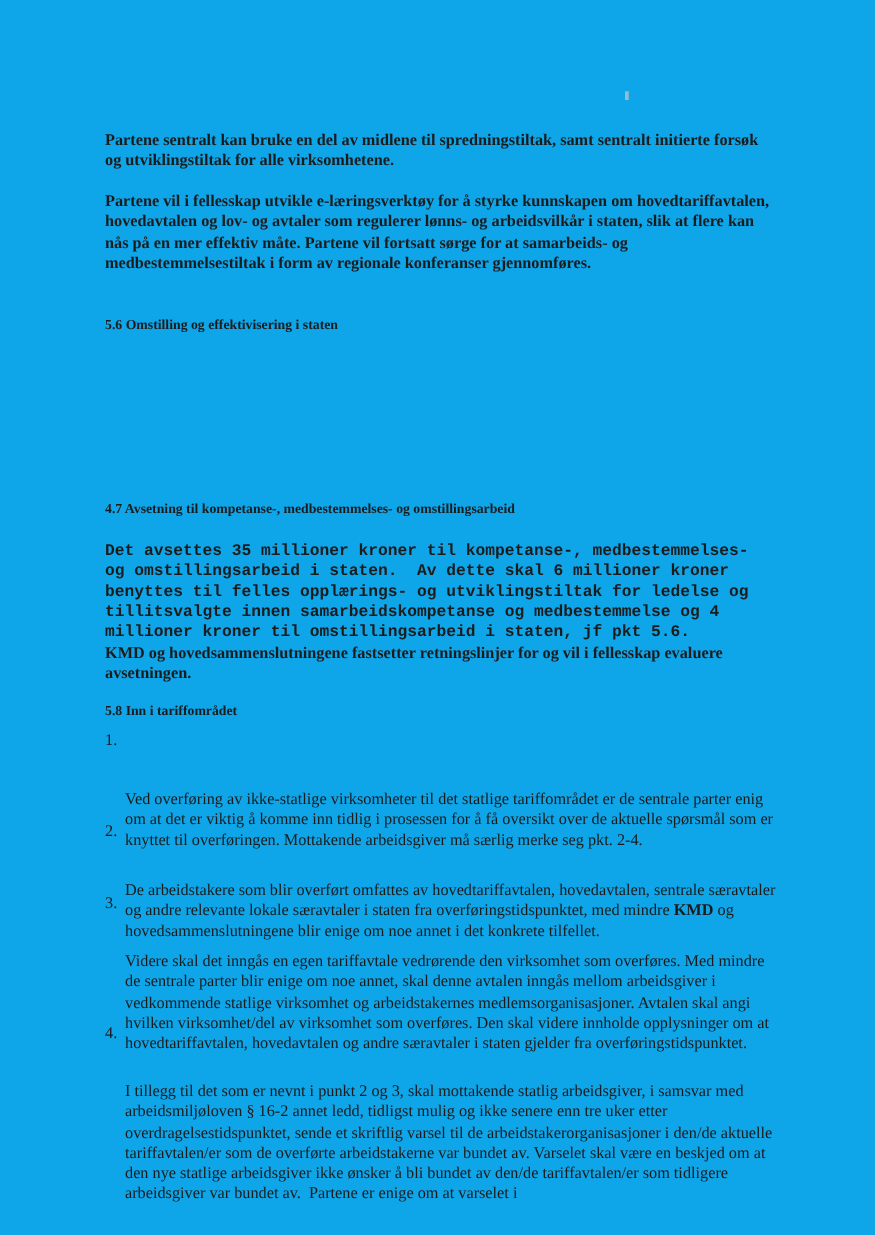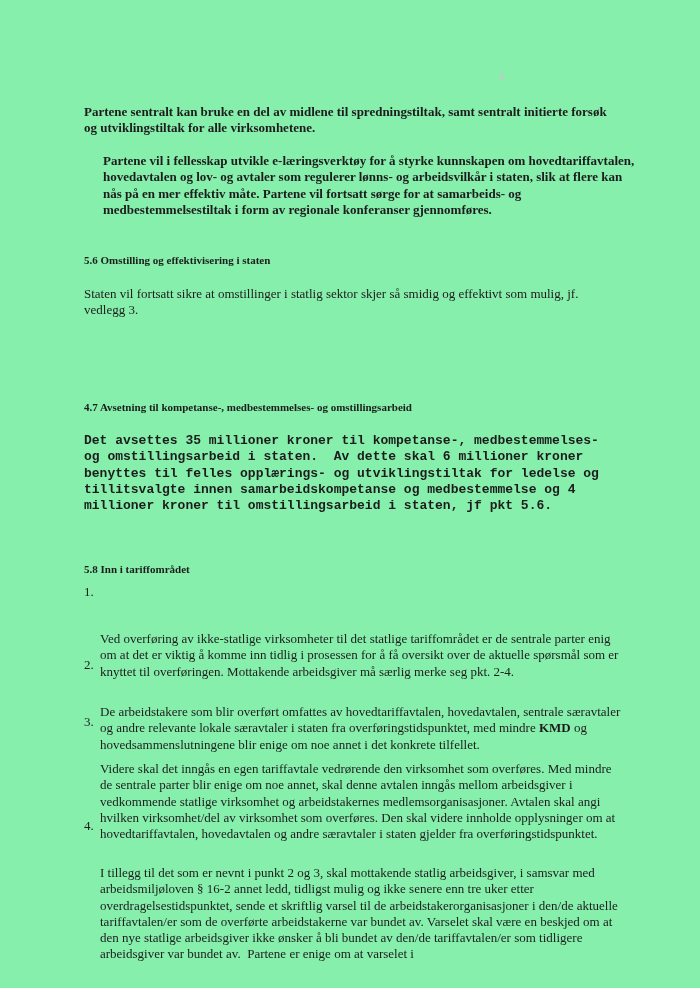--- a/index.html
+++ b/index.html
@@ -4,21 +4,21 @@
 <style>
   html, body {
     margin: 0;
     padding: 0;
     background: #ffffff;
   }
   .page {
     position: relative;
     width: 700px;
     height: 988px;
-    background: #86efac;
+    background: #0ea5e9;
     overflow: hidden;
     font-family: "Liberation Serif", "DejaVu Serif", serif;
     color: #1c1c1c;
   }
   .block {
     position: absolute;
     left: 84px;
     width: 538px;
     font-size: 13px;
     line-height: 16.3px;
@@ -45,21 +45,21 @@
     position: absolute;
     left: 500px;
     top: 73px;
     width: 3px;
     height: 7px;
     background: #c8c8c8;
     opacity: 0.7;
   }
   
   #intro-p1 { top: 104px; }
-  #intro-p2 { top: 153px; margin-left: 19px; }
+  #intro-p2 { top: 153px; }
   #h-56     { top: 252px; }
   #s56-p1   { top: 286px; }
   #s56-p2   { top: 335px; }
   #h-57     { top: 399px; }
   #s57-p1   { top: 433px; font-family: Liberation Mono, monospace; }
   #s57-p2   { top: 514px; }
   #h-58     { top: 561px; font-family: Liberation Serif, serif; }
   #s58-i1   { top: 584px; }
   #s58-i2   { top: 657px; }
   #s58-i3   { top: 714px; }
@@ -71,27 +71,27 @@
 <div class="page">
 
   <div class="artifact"></div>
 
   <div id="intro-p1" class="block bold">Partene sentralt kan bruke en del av midlene til spredningstiltak, samt sentralt initierte forsøk og utviklingstiltak for alle virksomhetene.</div>
 
   <div id="intro-p2" class="block bold">Partene vil i fellesskap utvikle e-læringsverktøy for å styrke kunnskapen om hovedtariffavtalen, hovedavtalen og lov- og avtaler som regulerer lønns- og arbeidsvilkår i staten, slik at flere kan nås på en mer effektiv måte. Partene vil fortsatt sørge for at samarbeids- og medbestemmelsestiltak i form av regionale konferanser gjennomføres.</div>
 
   <div id="h-56" class="block heading">5.6 Omstilling og effektivisering i staten</div>
 
-  <div id="s56-p1" class="block">Staten vil fortsatt sikre at omstillinger i statlig sektor skjer så smidig og effektivt som mulig, jf. vedlegg 3.</div>
 
 
   <div id="h-57" class="block heading">4.7 Avsetning til kompetanse-, medbestemmelses- og omstillingsarbeid</div>
 
   <div id="s57-p1" class="block bold">Det avsettes 35 millioner kroner til kompetanse-, medbestemmelses- og omstillingsarbeid i staten.  Av dette skal 6 millioner kroner benyttes til felles opplærings- og utviklingstiltak for ledelse og tillitsvalgte innen samarbeidskompetanse og medbestemmelse og 4 millioner kroner til omstillingsarbeid i staten, jf pkt 5.6.</div>
 
+  <div id="s57-p2" class="block bold">KMD og hovedsammenslutningene fastsetter retningslinjer for og vil i fellesskap evaluere avsetningen.</div>
 
   <div id="h-58" class="block heading">5.8 Inn i tariffområdet</div>
 
   <div id="s58-i1" class="block list-item">
     <span class="list-num">1.</span>
     <span class="list-text">Ved overføring av ikke-statlige virksomheter til det statlige tariffområdet er de sentrale parter enig om at det er viktig å komme inn tidlig i prosessen for å få oversikt over de aktuelle spørsmål som er knyttet til overføringen. Mottakende arbeidsgiver må særlig merke seg pkt. 2-4.</span>
   </div>
 
   <div id="s58-i2" class="block list-item">
     <span class="list-num">2.</span>

